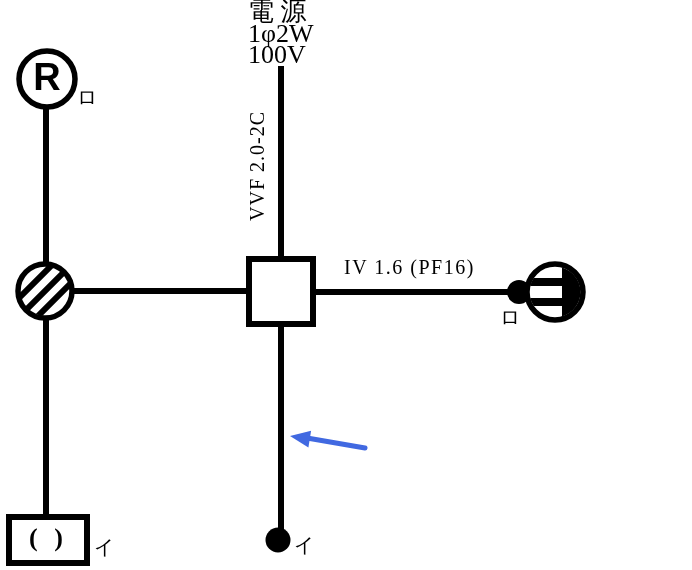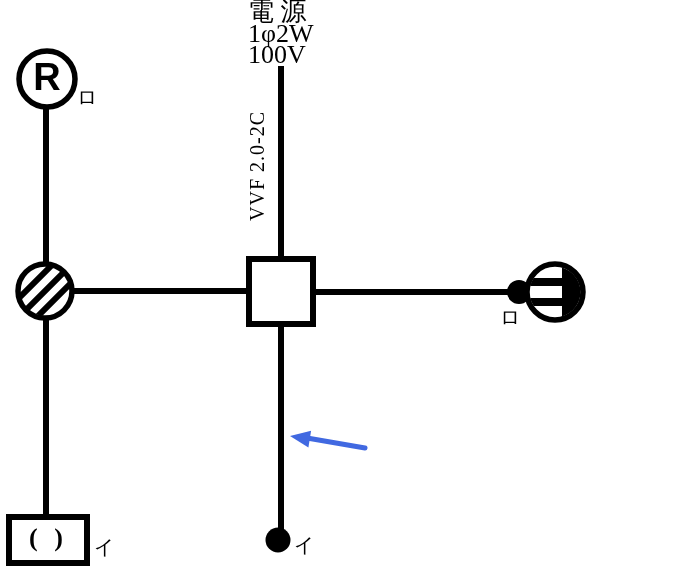--- a/index.html
+++ b/index.html
@@ -89,20 +89,21 @@
   </svg>
 
   <div class="txt power-label">
     <div>電 源</div>
     <div>1φ2W</div>
     <div>100V</div>
   </div>
 
   <div class="txt vvf-label">VVF 2.0-2C</div>
 
+  <div class="txt iv-label">IV 1.6 (PF16)</div>
 
   <div class="txt r-letter">R</div>
 
   <div class="txt kana ro-top">ロ</div>
   <div class="txt kana ro-right">ロ</div>
   <div class="txt kana i-left">イ</div>
   <div class="txt kana i-center">イ</div>
 
   <div class="txt paren-symbol">( )</div>
 

